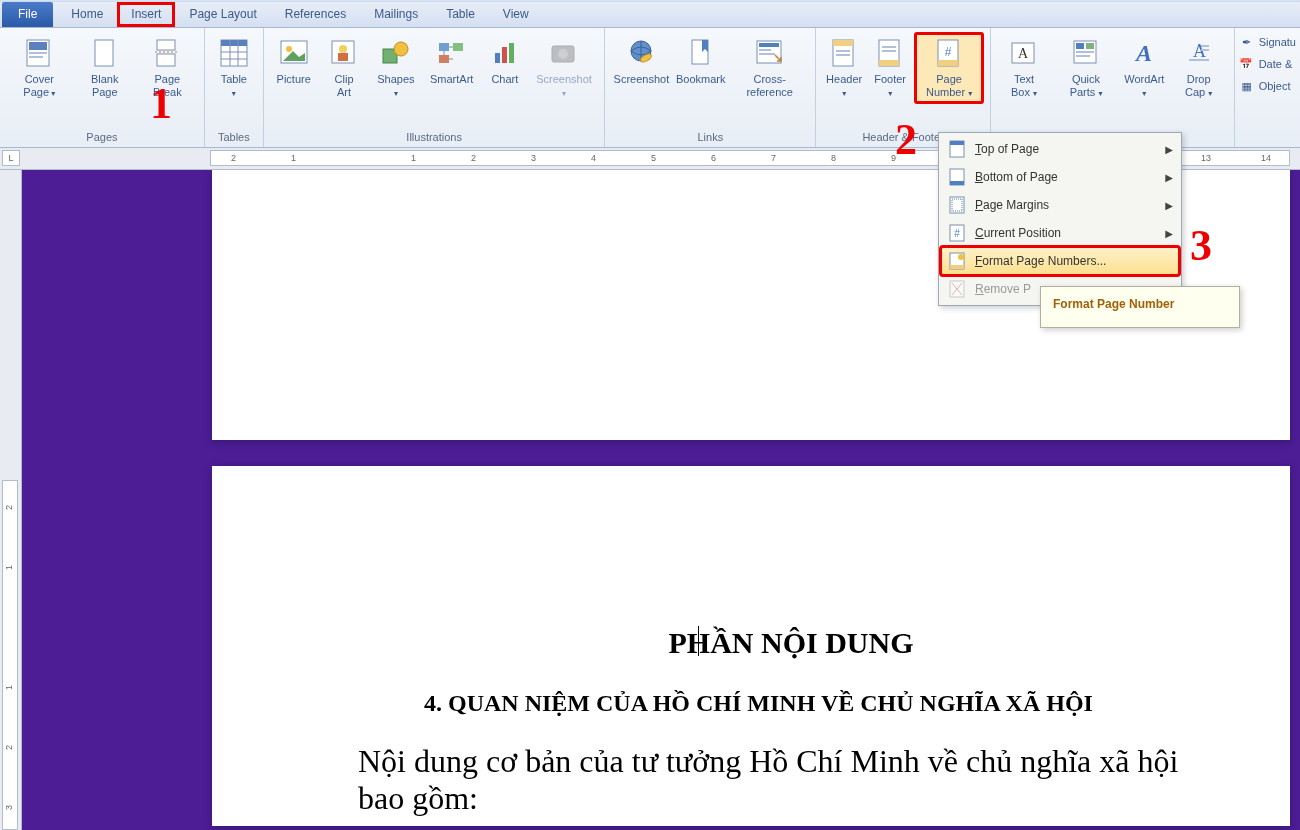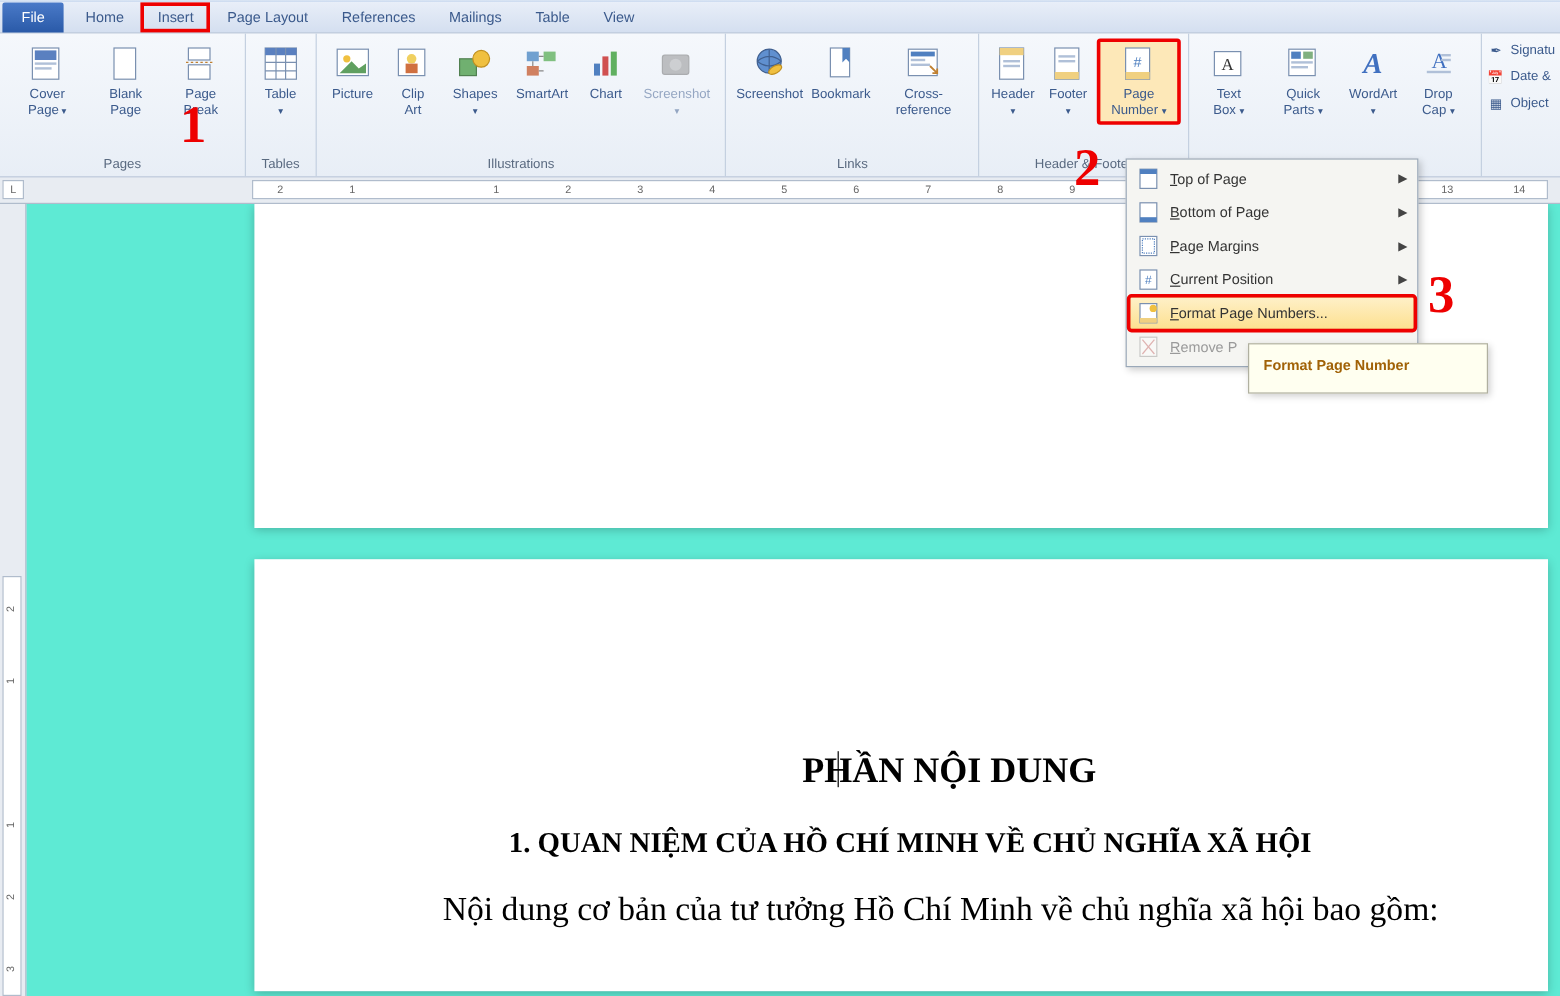--- a/index.html
+++ b/index.html
@@ -40,33 +40,33 @@
 
 .tooltip { position: absolute; top: 286px; left: 1040px; width: 200px; background: #fffff0; border: 1px solid #b0b0a0; padding: 10px 12px; box-shadow: 2px 2px 6px rgba(0,0,0,0.2); z-index: 60; }
 .tooltip-title { font-weight: bold; font-size: 12px; color: #a16207; margin-bottom: 6px; }
 .tooltip-body { font-size: 11px; color: #555; line-height: 1.35; }
 
 .ruler-area { position: relative; height: 22px; background: #e8ecf2; border-bottom: 1px solid #b0bccc; }
 .ruler-corner { position: absolute; left: 2px; top: 2px; width: 18px; height: 16px; background: #fff; border: 1px solid #b0bccc; font-size: 9px; text-align: center; line-height: 14px; color: #666; }
 .hruler { position: absolute; left: 210px; right: 10px; top: 2px; height: 16px; background: #fff; border: 1px solid #b0bccc; display: flex; align-items: center; font-size: 9px; color: #666; overflow: hidden; }
 .hruler .tick { position: absolute; top: 2px; font-size: 9px; }
 
-.workspace { position: relative; background: #5eead4; height: 660px; display: flex; }
+.workspace { position: relative; background: #4c1d95; height: 660px; display: flex; }
 .vruler { width: 22px; background: #e8ecf2; border-right: 1px solid #b0bccc; position: relative; }
 .vruler-inner { position: absolute; left: 2px; top: 0; bottom: 0; width: 16px; background: #fff; border: 1px solid #b0bccc; }
 .vruler .vtick { position: absolute; left: 4px; font-size: 9px; color: #666; transform: rotate(-90deg); transform-origin: left top; }
 
 .pages { flex: 1; overflow: hidden; padding-left: 190px; }
 .page { background: #fff; width: 1078px; box-shadow: 0 2px 8px rgba(0,0,0,0.25); margin-bottom: 26px; position: relative; }
 .page1 { height: 270px; }
 .page2 { height: 360px; padding: 160px 60px 20px 140px; font-family: "Times New Roman", serif; color: #000; }
 .doc-title { font-size: 30px; font-weight: bold; text-align: center; margin-bottom: 30px; position: relative; }
 .doc-title::before { content: ""; position: absolute; left: 346px; top: 0; width: 1px; height: 30px; background: #000; }
 .doc-h1 { font-size: 24px; font-weight: bold; margin-bottom: 26px; margin-left: 72px; }
-.doc-p { font-size: 28px; margin-left: 17px; }
+.doc-p { font-size: 32px; margin-left: 6px; }
 
 svg { display: block; }
 </style>
 </head>
 <body>
 
 <div class="titlebar"></div>
 
 <div class="menubar">
   <div class="menu-tab file">File</div>
@@ -367,21 +367,21 @@
     <span class="vtick" style="top:340px">2</span>
     <span class="vtick" style="top:400px">1</span>
     <span class="vtick" style="top:520px">1</span>
     <span class="vtick" style="top:580px">2</span>
     <span class="vtick" style="top:640px">3</span>
   </div>
   <div class="pages">
     <div class="page page1"></div>
     <div class="page page2">
       <div class="doc-title">PHẦN NỘI DUNG</div>
-      <div class="doc-h1">1.   QUAN NIỆM CỦA HỒ CHÍ MINH VỀ CHỦ NGHĨA XÃ HỘI</div>
+      <div class="doc-h1">4.   QUAN NIỆM CỦA HỒ CHÍ MINH VỀ CHỦ NGHĨA XÃ HỘI</div>
       <div class="doc-p">Nội dung cơ bản của tư tưởng Hồ Chí Minh về chủ nghĩa xã hội bao gồm:</div>
     </div>
   </div>
 </div>
 
 <div class="dropdown">
   <div class="dropdown-item">
     <span class="dd-icon">
         <svg width="16" height="18">
           <rect x="1" y="1" width="14" height="16" fill="#fff" stroke="#7a90b0"></rect>

